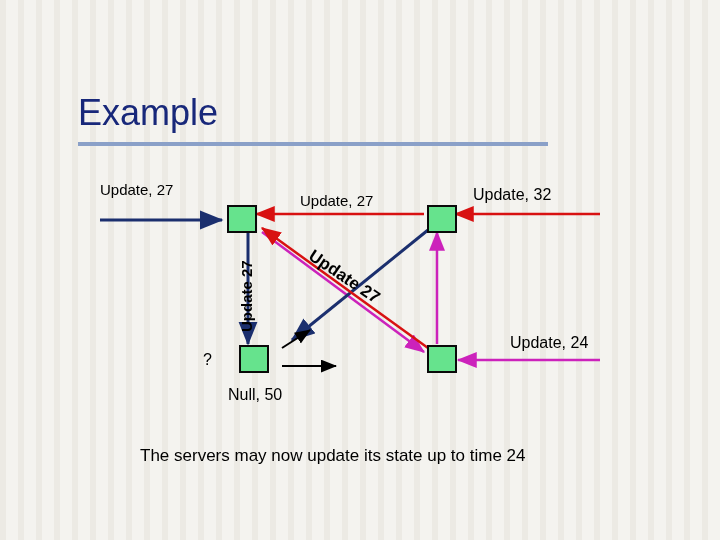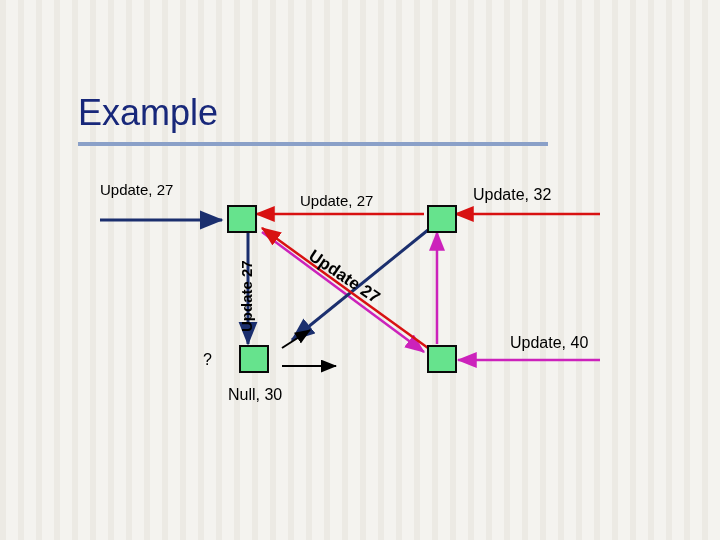--- a/index.html
+++ b/index.html
@@ -106,24 +106,25 @@
     <rect x="240" y="332" width="28" height="26" fill="#66e38d" stroke="#0a0a0a" stroke-width="2"></rect>
     <rect x="428" y="332" width="28" height="26" fill="#66e38d" stroke="#0a0a0a" stroke-width="2"></rect>
   </svg>
 
   <div class="lbl" style="left:100px; top:167px;">Update, 27</div>
 
   <div class="lbl" style="left:300px; top:178px;">Update, 27</div>
 
   <div class="lbl bold" style="left:473px; top:172px; font-size:16px;">Update, 32</div>
 
-  <div class="lbl bold" style="left:510px; top:320px; font-size:16px;">Update, 40</div>
+  <div class="lbl bold" style="left:510px; top:320px; font-size:16px;">Update, 24</div>
 
-  <div class="lbl bold" style="left:228px; top:372px; font-size:16px;">Null, 30</div>
+  <div class="lbl bold" style="left:228px; top:372px; font-size:16px;">Null, 50</div>
 
   <div class="lbl bold" style="left:203px; top:337px; font-size:16px;">?</div>
 
   <div class="vert" style="left:238px; top:318px;">Update 27</div>
 
   <div class="diag" style="left:316px; top:232px; transform:rotate(34deg); transform-origin:left top;">Update 27</div>
 
+  <div id="caption">The servers may now update its state up to time 24</div>
 
 </div>
 
 </body></html>

